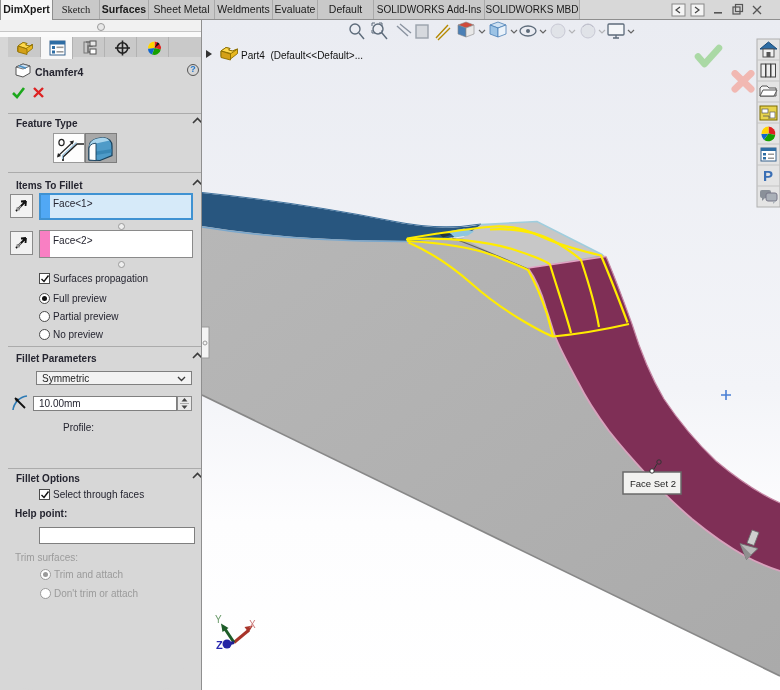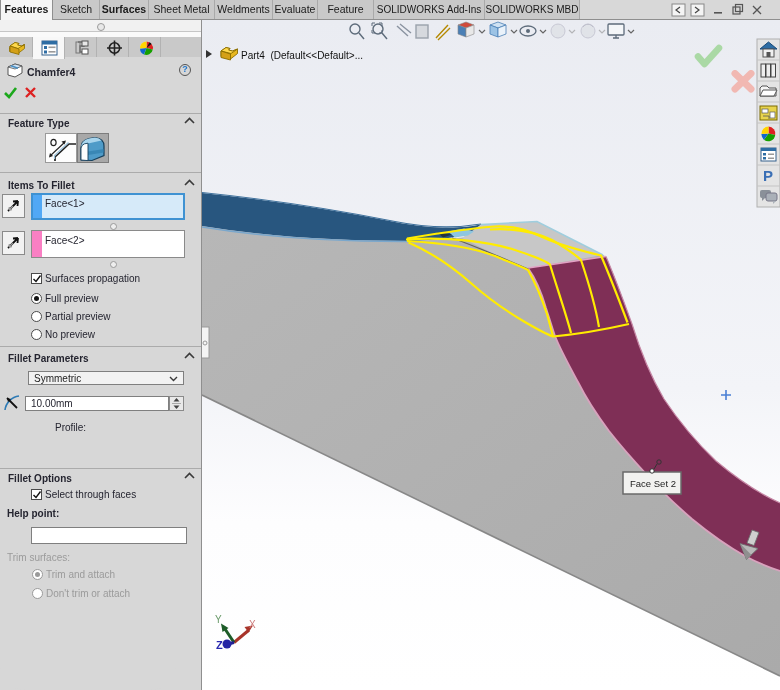--- a/index.html
+++ b/index.html
@@ -8,47 +8,47 @@
   .abs{position:absolute;}
   
   #tabbar{left:0;top:0;width:780px;height:20px;background:#d8d8d8;border-bottom:1px solid #8f8f8f;box-sizing:border-box;}
   .tab{position:absolute;top:0;height:19px;background:#c9c9c9;border-right:1px solid #a9a9a9;
        font-size:10.5px;color:#1a1a1a;text-align:center;line-height:19px;box-sizing:border-box;white-space:nowrap;overflow:hidden;}
   .tab.active{background:#f6f6f6;font-weight:bold;border-left:1px solid #8f8f8f;border-right:1px solid #8f8f8f;height:20px;}
   
   #strip{left:0;top:20px;width:201px;height:12px;background:#f1f1f1;border-bottom:1px solid #c6c6c6;box-sizing:border-box;}
   #strip2{left:0;top:32px;width:201px;height:5px;background:#fafafa;}
   
-  #panel{left:0;top:37px;width:176px;height:653px;background:#d7d7d7;border-radius:25px;}
+  #panel{left:8px;top:37px;width:176px;height:653px;background:#d7d7d7;border-radius:25px;}
   #ptabs{position:absolute;left:0;top:0;width:201px;height:20px;background:#c9c9c9;}
   .ptab{position:absolute;top:0;width:32px;height:20px;border-right:1px solid #b2b2b2;box-sizing:border-box;}
   .ptab.active{background:#f8f8f8;height:22px;}
   .plabel{position:absolute;font-size:10px;font-weight:bold;color:#252530;}
   .pcollapse{position:absolute;width:11px;height:7px;}
   .pcollapse svg{display:block;}
   .divider{position:absolute;left:0;width:201px;height:1px;background:#ababab;}
   .ptext{position:absolute;font-size:10px;color:#252530;}
   .gtext{position:absolute;font-size:10px;color:#9b9b9b;}
   .inputbox{position:absolute;background:#fff;border:1px solid #7f7f7f;box-sizing:border-box;}
   .ddown{position:absolute;background:#f2f2f2;border:1px solid #7f7f7f;box-sizing:border-box;font-size:10px;color:#1e1e1e;}
   .cbox{position:absolute;width:11px;height:11px;background:#fff;border:1px solid #4a4a4a;box-sizing:border-box;}
   .radio{position:absolute;width:11px;height:11px;background:#fff;border:1px solid #4a4a4a;border-radius:50%;box-sizing:border-box;}
 </style>
 </head>
 <body>
 <div id="root">
 
   <div class="abs" id="tabbar"></div>
-  <div class="tab active" style="left:0;width:53px;">Features</div>
-  <div class="tab" style="left:53px;width:47px;">Sketch</div>
+  <div class="tab active" style="left:0;width:53px;">DimXpert</div>
+  <div class="tab" style="left:53px;width:47px;font-family:Liberation Serif, serif;">Sketch</div>
   <div class="tab" style="left:100px;width:49px;font-weight:bold;">Surfaces</div>
   <div class="tab" style="left:149px;width:66px;">Sheet Metal</div>
   <div class="tab" style="left:215px;width:58px;">Weldments</div>
   <div class="tab" style="left:273px;width:45px;">Evaluate</div>
-  <div class="tab" style="left:318px;width:56px;">Feature</div>
+  <div class="tab" style="left:318px;width:56px;">Default</div>
   <div class="tab" style="left:374px;width:111px;font-size:10px;">SOLIDWORKS Add-Ins</div>
   <div class="tab" style="left:485px;width:95px;font-size:10px;">SOLIDWORKS MBD</div>
 
   <svg class="abs" style="left:670px;top:3px;" width="104" height="15" viewBox="0 0 104 15">
     <rect x="2" y="1" width="13" height="12" fill="#f4f4f4" stroke="#888"></rect>
     <path d="M10,4 L6,7 L10,10" fill="none" stroke="#444" stroke-width="1.2"></path>
     <rect x="21" y="1" width="13" height="12" fill="#f4f4f4" stroke="#888"></rect>
     <path d="M25,4 L29,7 L25,10" fill="none" stroke="#444" stroke-width="1.2"></path>
     <rect x="44" y="9" width="8" height="1.6" fill="#555"></rect>
     <rect x="63" y="4" width="7" height="7" fill="none" stroke="#555" stroke-width="1.2"></rect>

